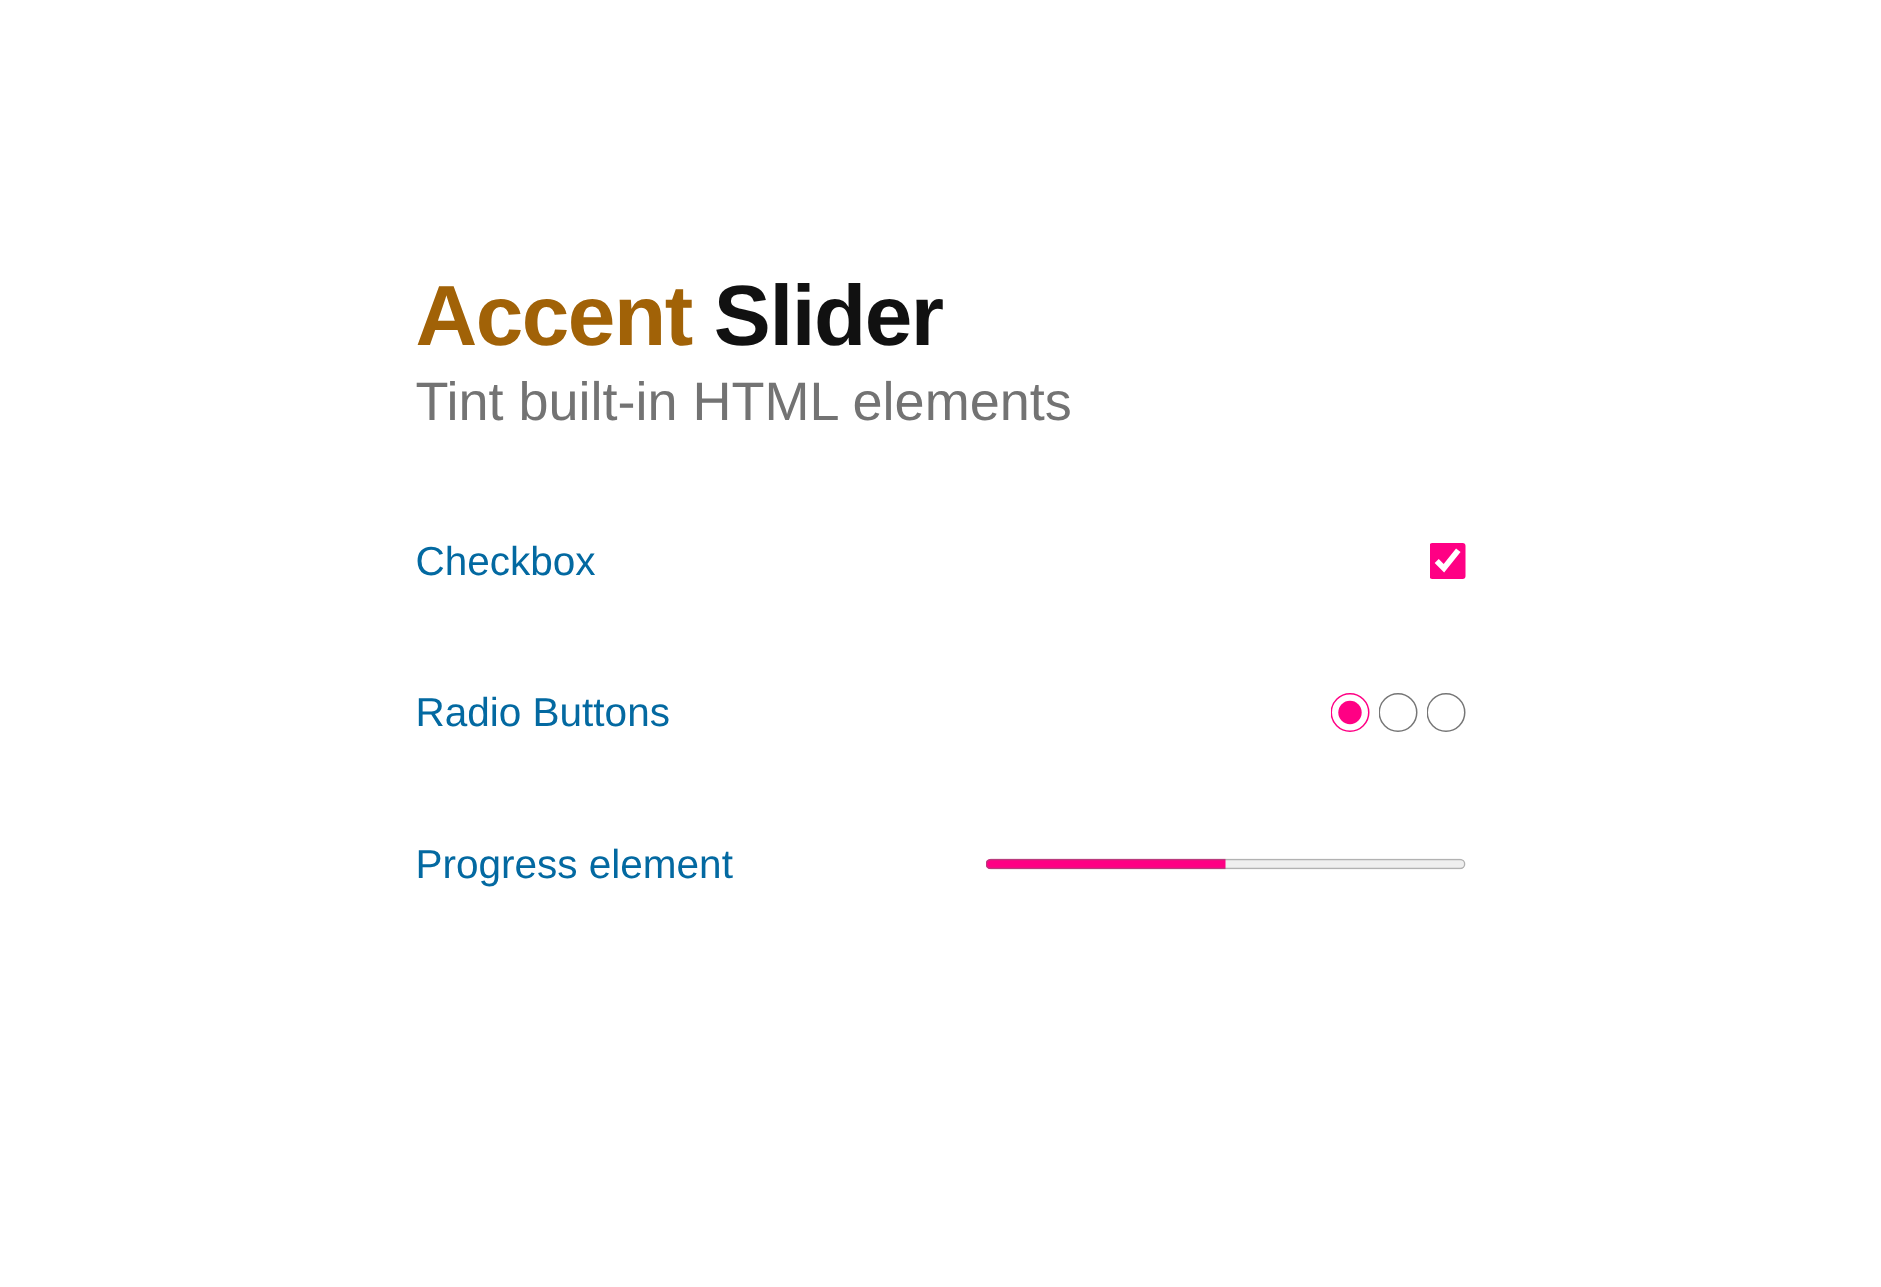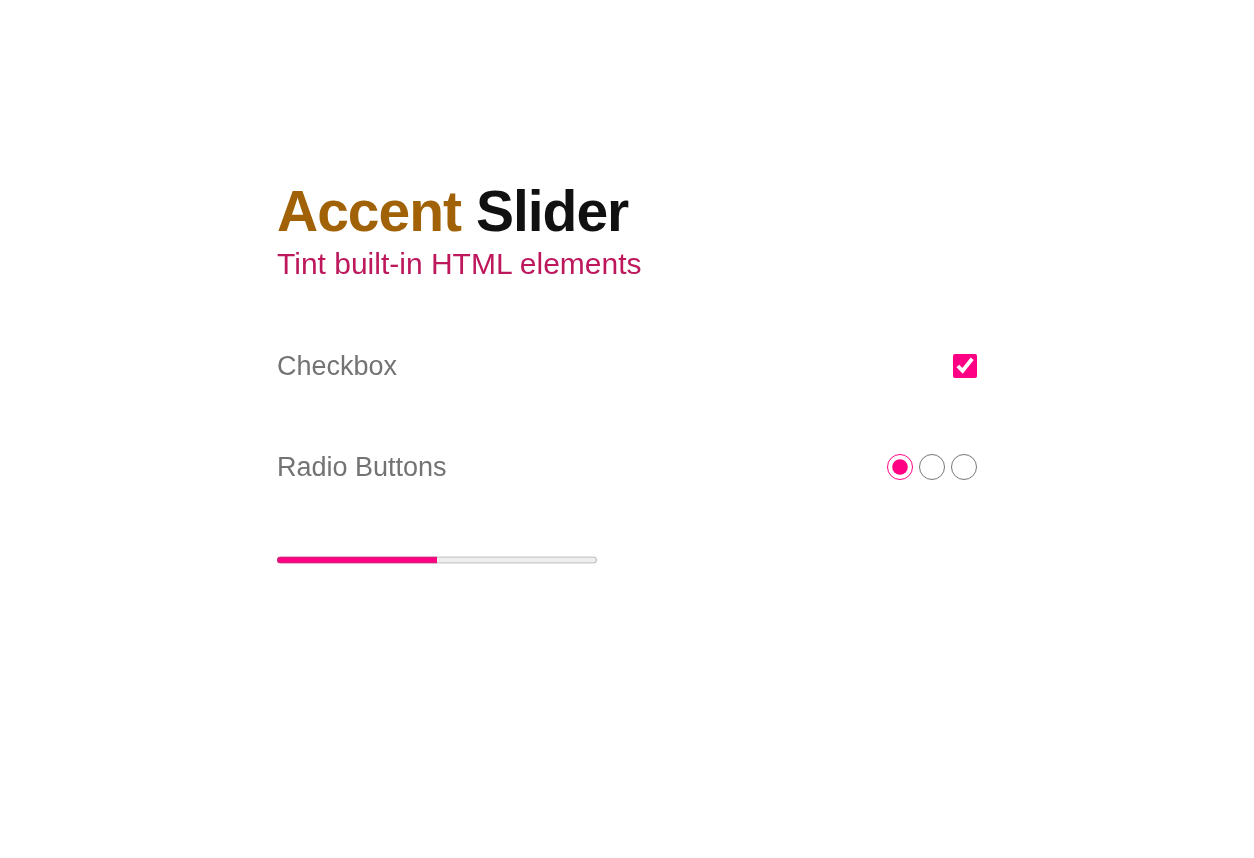--- a/index.html
+++ b/index.html
@@ -21,39 +21,39 @@
       font-size: 57px;
       font-weight: 800;
       letter-spacing: -1px;
       line-height: 1.1;
       color: #111111;
     }
     h1 .accent-word {
       color: #a16207;
     }
     .subtitle {
-      font-size: 30px;
+      font-size: 36px;
       font-weight: 400;
-      color: #be185d;
+      color: #737373;
       margin-top: 4px;
       margin-bottom: 70px;
     }
     .row {
       display: flex;
       align-items: center;
       justify-content: space-between;
       margin-bottom: 70px;
     }
     .row:last-child {
       margin-bottom: 0;
     }
     .label {
       font-size: 27px;
       font-weight: 400;
-      color: #737373;
+      color: #0369a1;
     }
     .controls {
       display: flex;
       align-items: center;
       gap: 6px;
     }
     input[type="checkbox"],
     input[type="radio"],
     input[type="range"],
     progress {
@@ -97,18 +97,19 @@
     <div class="label">Radio Buttons</div>
     <div class="controls">
       <input type="radio" name="r" checked="" style="">
       <input type="radio" name="r" style="">
       <input type="radio" name="r" style="">
     </div>
   </div>
 
 
   <div class="row">
+    <div class="label">Progress element</div>
     <div class="controls">
       <progress value="50" max="100"></progress>
     </div>
   </div>
 
 </div>
 
 </body></html>

